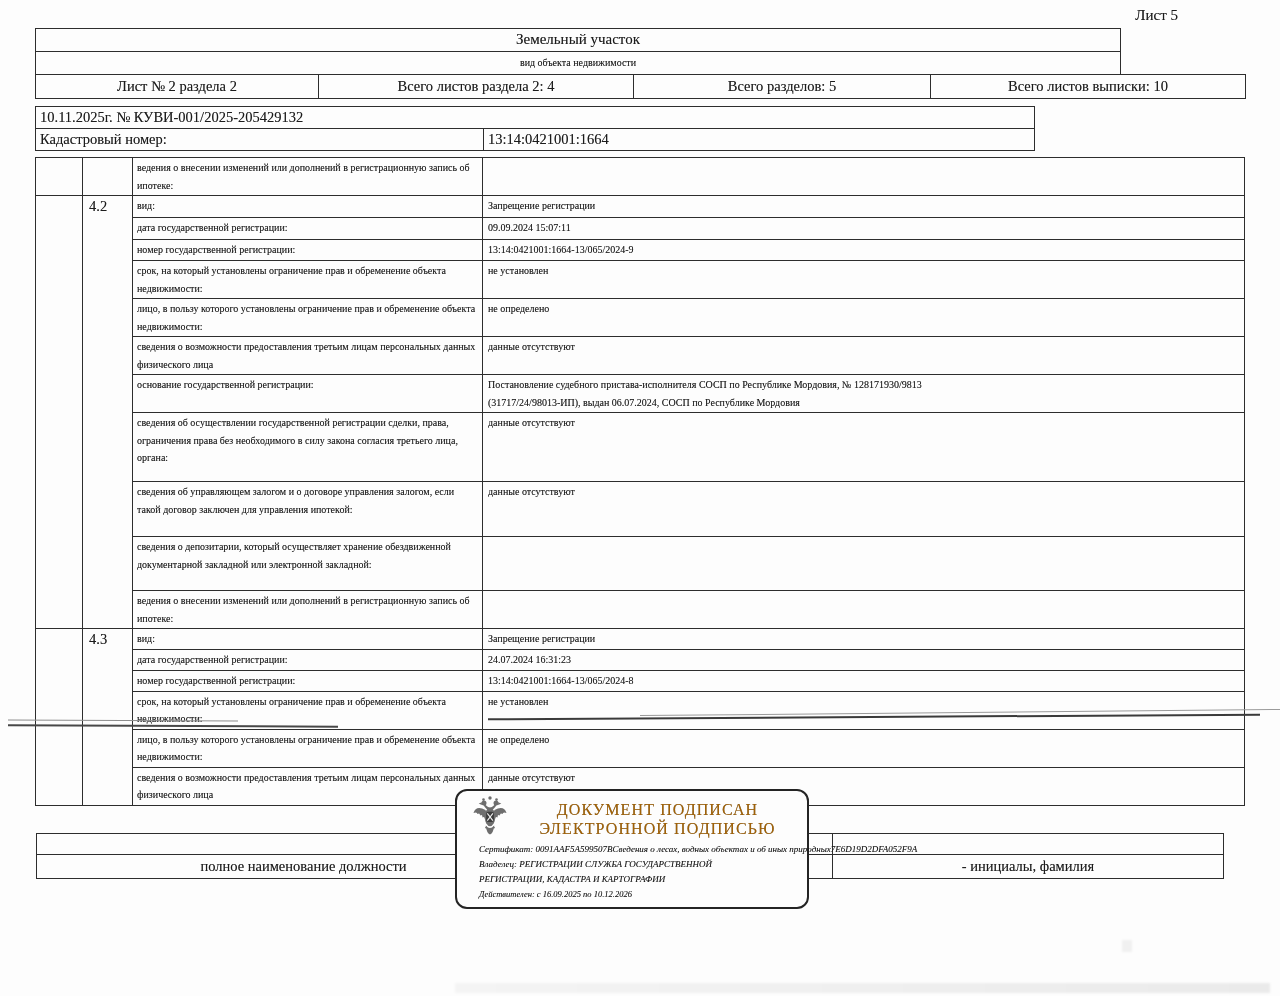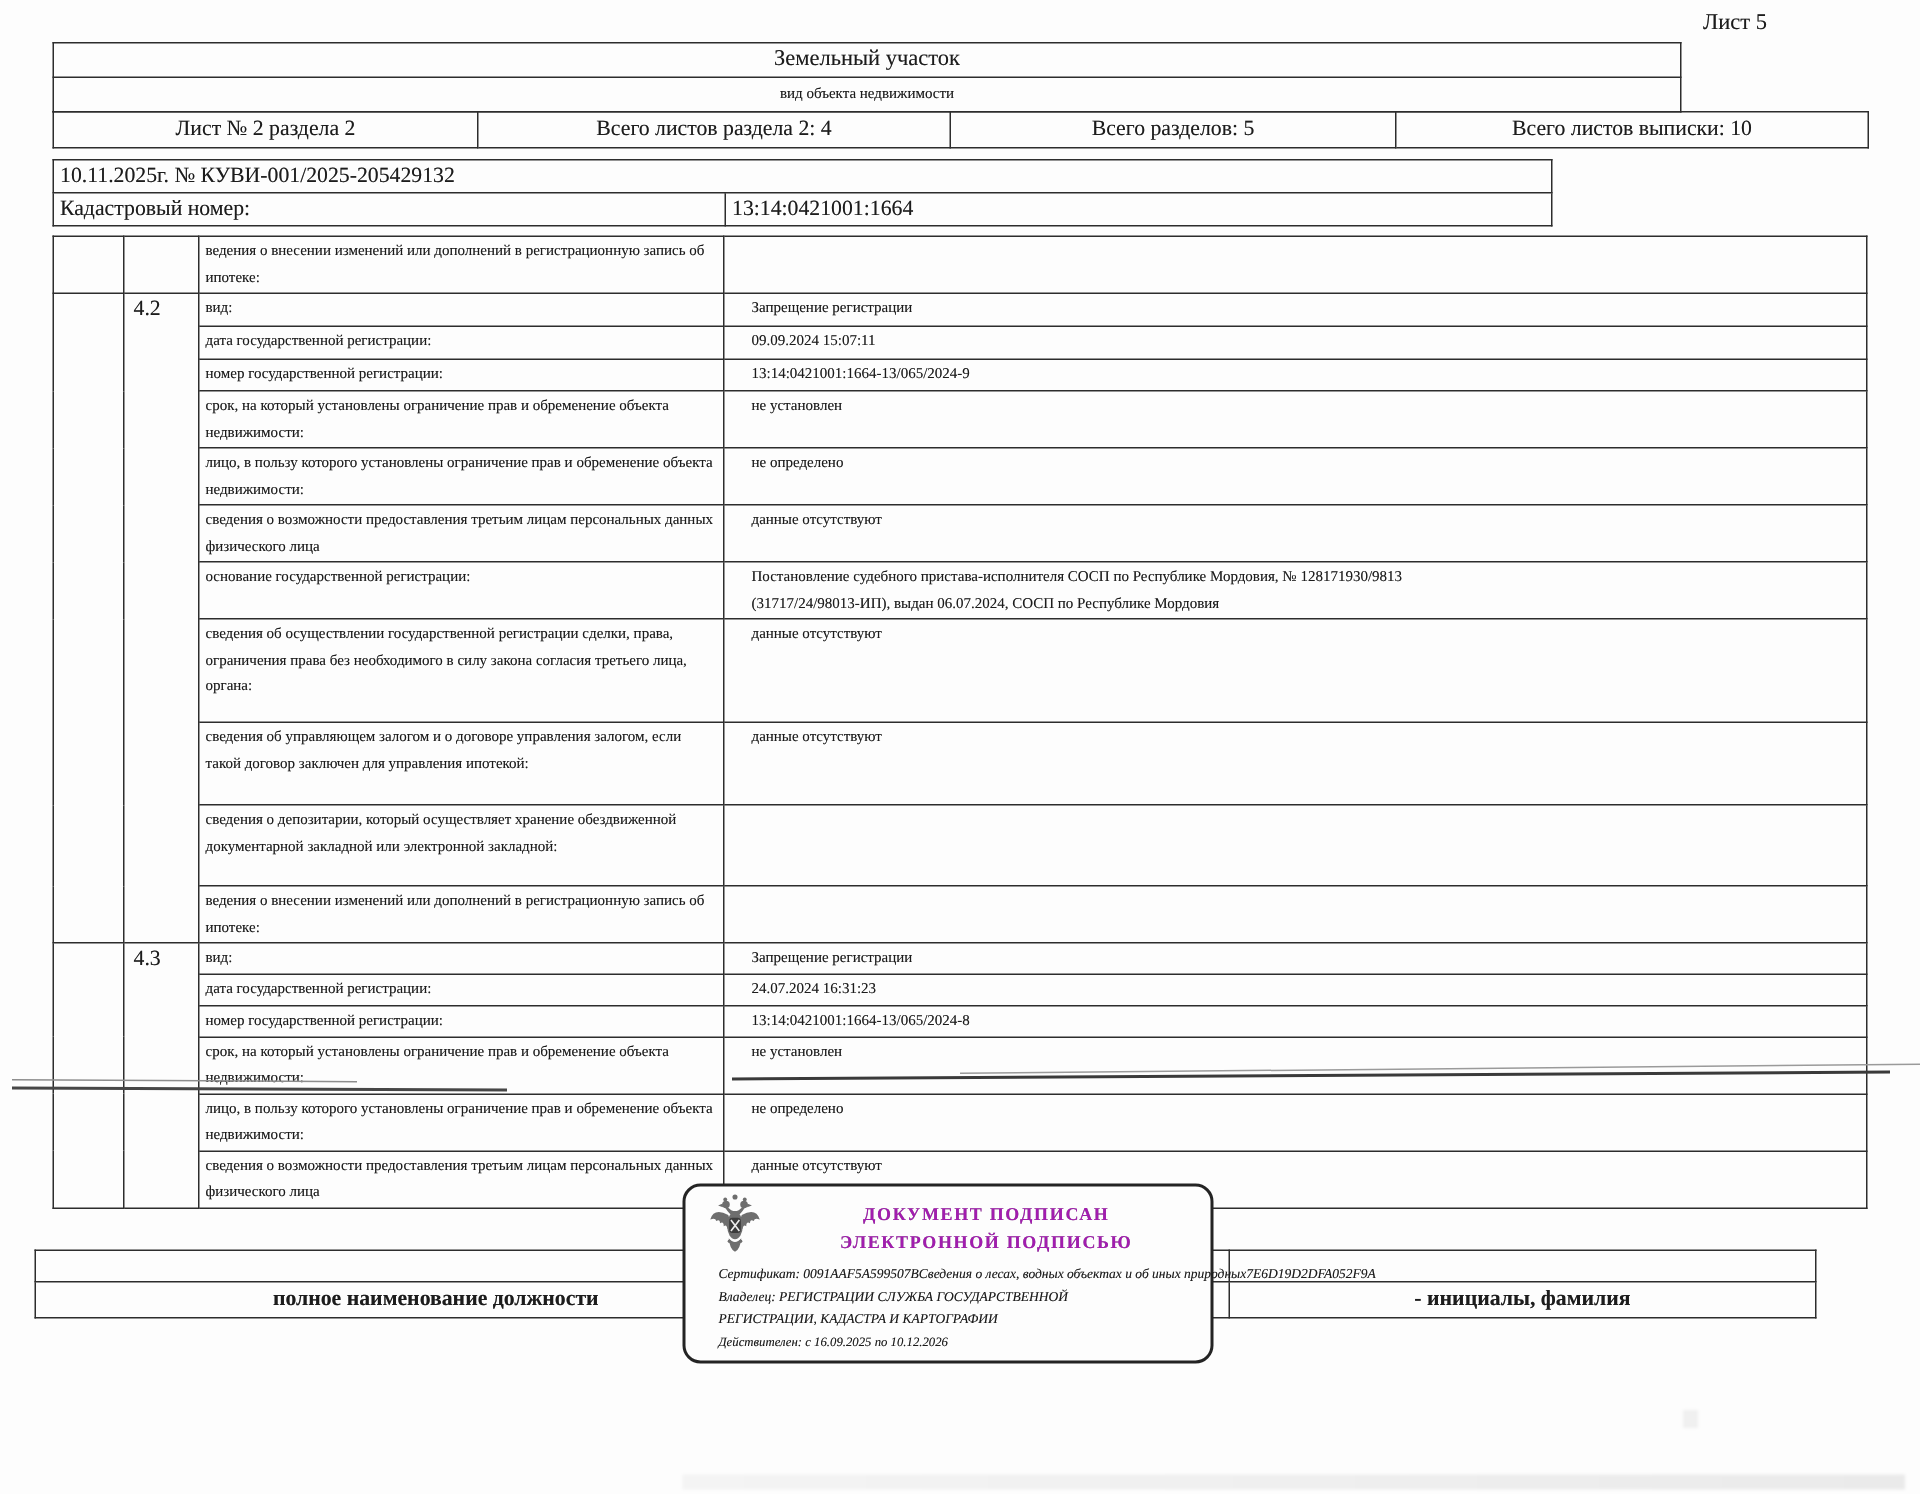--- a/index.html
+++ b/index.html
@@ -24,37 +24,37 @@
   .box1{top:28px;left:35px;width:1086px;}
   .box1 td{text-align:center;height:20px;line-height:19px;}
   .box1 .t{font-size:15px;}
   .box2{top:74px;left:35px;width:1210px;padding-left:32px;}
   .box2 td{text-align:center;height:21px;line-height:20px;font-size:14.5px;}
   .box34{top:106px;left:35px;width:1000px;}
   .box34 td{height:19px;line-height:19px;font-size:14.5px;padding-left:4px;}
 
   .main{top:157px;left:35px;width:1210px;}
   .main td.lbl{padding-left:4px;}
-  .main td.val{padding-left:18px;white-space:pre-line;}
+  .main td.val{padding-left:5px;white-space:pre-line;}
   .main td.cnum{padding:0;}
   .main td.num{font-size:14.5px;padding:2px 0 0 6px;}
 
-  .sig{top:833px;left:23px;width:1187px;font-weight:bold;}
+  .sig{top:833px;left:36px;width:1187px;}
   .sig td{height:18px;}
   .sig .cap{text-align:center;font-size:14.5px;line-height:21px;height:21px;}
 
   .stamp{
     top:789px;left:455px;width:350px;height:112px;
     background:#fdfdfd;border:2.5px solid #242424;border-radius:12px;
     z-index:6;padding-top:4px;
   }
   .stamp-head{display:flex;align-items:flex-start;}
   .eagle{width:36px;height:46px;margin-left:15px;flex:0 0 auto;}
   .stamp-titles{flex:1;text-align:center;padding-top:5px;}
-  .stamp-titles div{font-size:12px;font-weight:700;letter-spacing:1.1px;line-height:19px;color:#a21caf;}
+  .stamp-titles div{font-size:16px;font-weight:400;letter-spacing:1.1px;line-height:19px;color:#a16207;}
   .stamp-small{margin:1px 4px 0 22px;font-size:9px;line-height:15px;color:#1b1b1b;font-style:italic;}
   .stamp-small .cert{white-space:nowrap;overflow:visible;}
   .stamp-small .val{font-size:8.5px;}
 
   
   .art{position:absolute;pointer-events:none;}
   .art-skew-dark{left:488px;top:716px;width:772px;border-top:2px solid #3a3a3a;transform:rotate(-0.35deg);}
   .art-skew-light{left:640px;top:712px;width:640px;border-top:1.2px solid #9a9a9a;transform:rotate(-0.55deg);}
   .art-strike-dark{left:8px;top:725px;width:330px;border-top:2px solid #474747;transform:rotate(0.25deg);}
   .art-strike-light{left:8px;top:720px;width:230px;border-top:1px solid #8d8d8d;transform:rotate(0.3deg);}

